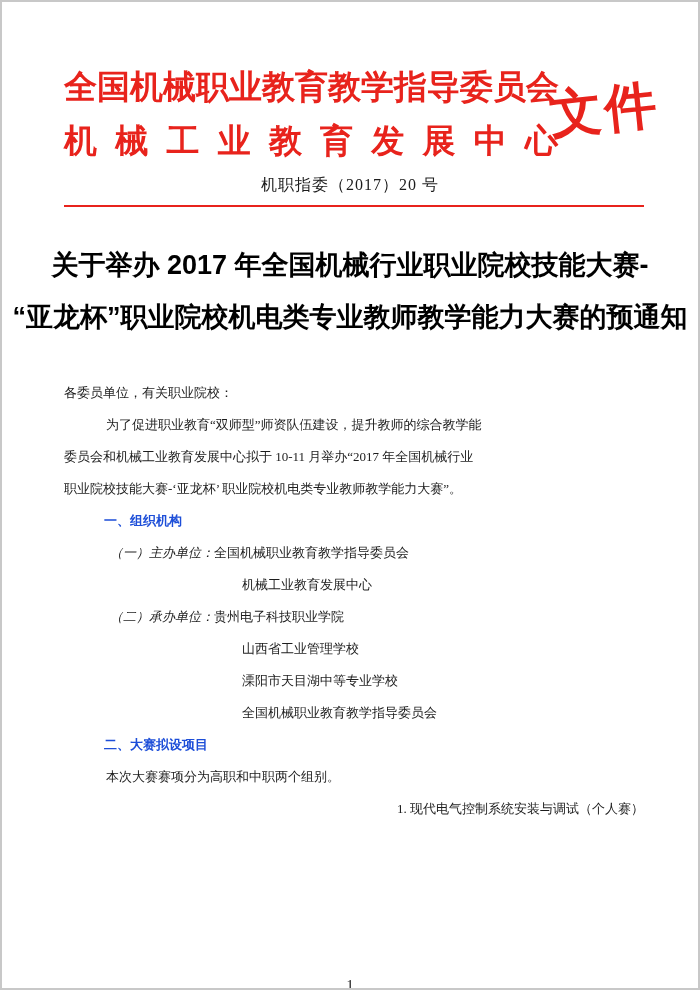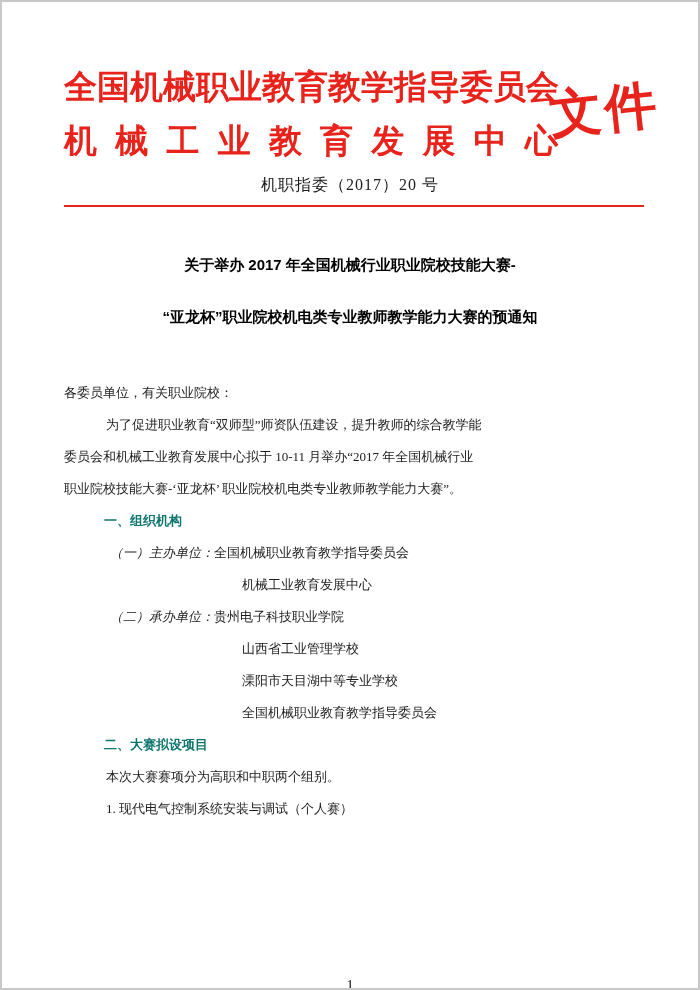--- a/index.html
+++ b/index.html
@@ -60,43 +60,43 @@
     background:var(--red);
     margin:9px 54px 0 62px;
   }
 
   
   .title{
     margin-top:32px;
     text-align:center;
     font-family:"Liberation Sans","DejaVu Sans",sans-serif;
     font-weight:bold;
-    font-size:15px;
+    font-size:27px;
     line-height:52px;
     color:#000;
   }
 
   
   .body-text{
     margin:34px 54px 0 62px;
     font-size:13px;
     line-height:32px;
   }
   .line{white-space:nowrap;}
   .ind2{padding-left:42px;}
   .sec-head{
     padding-left:40px;
     font-family:"Liberation Sans","DejaVu Sans",sans-serif;
     font-weight:bold;
-    color:#0f766e;
+    color:#1d4ed8;
   }
   .lab-line{padding-left:26px;}
   .val{padding-left:178px;}
   .group{padding-left:46px;}
-  .item{padding-left:42px;}
+  .item{padding-left:42px;text-align:right;}
   .kai{font-style:italic;margin-left:20px;}
 
   .page-number{
     position:absolute;
     left:0;right:0;
     bottom:52px;
     text-align:center;
     font-size:15px;
   }
 </style>

